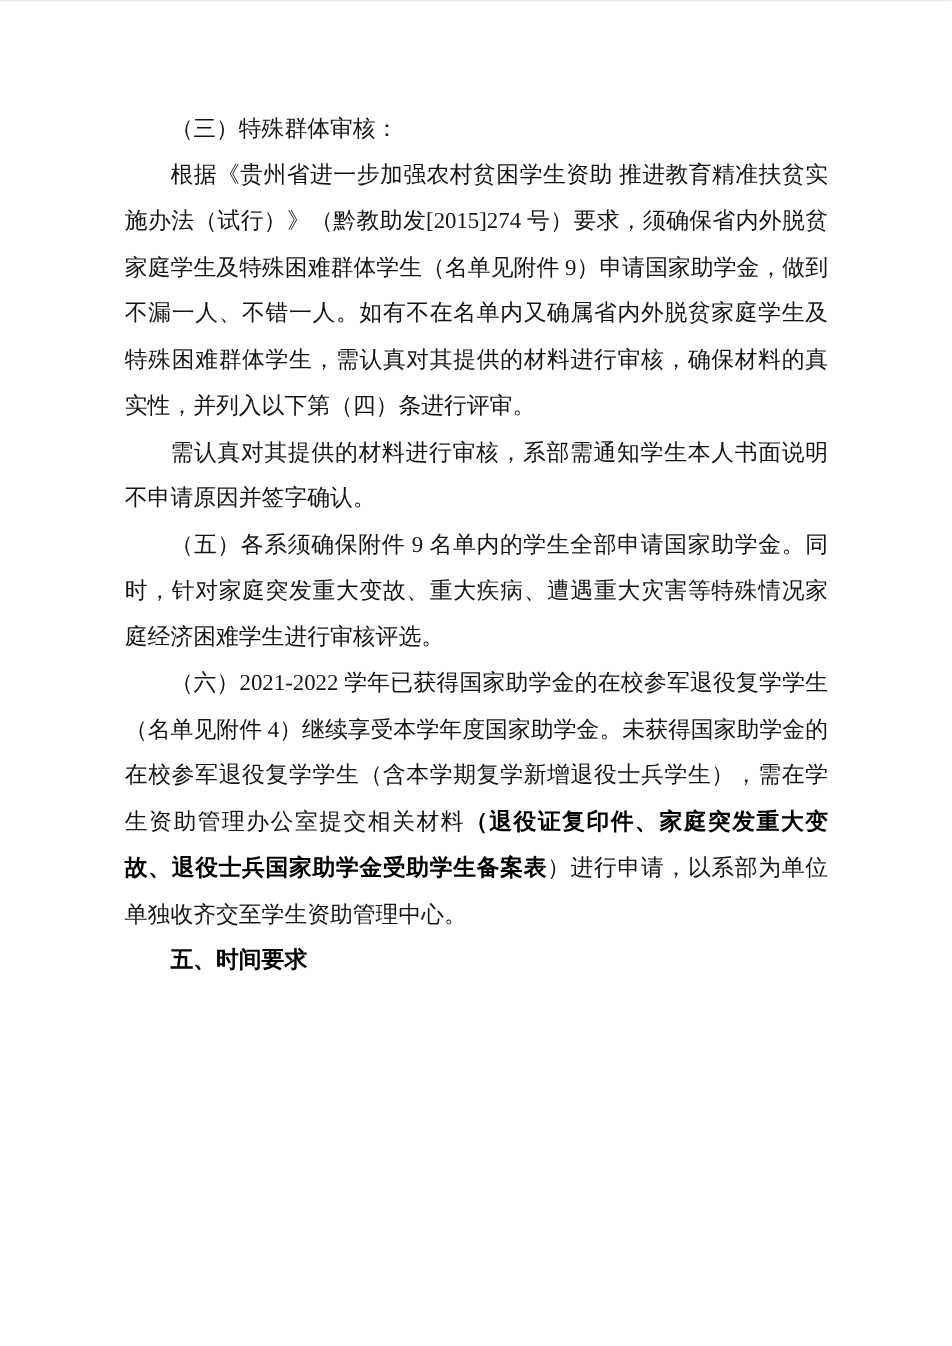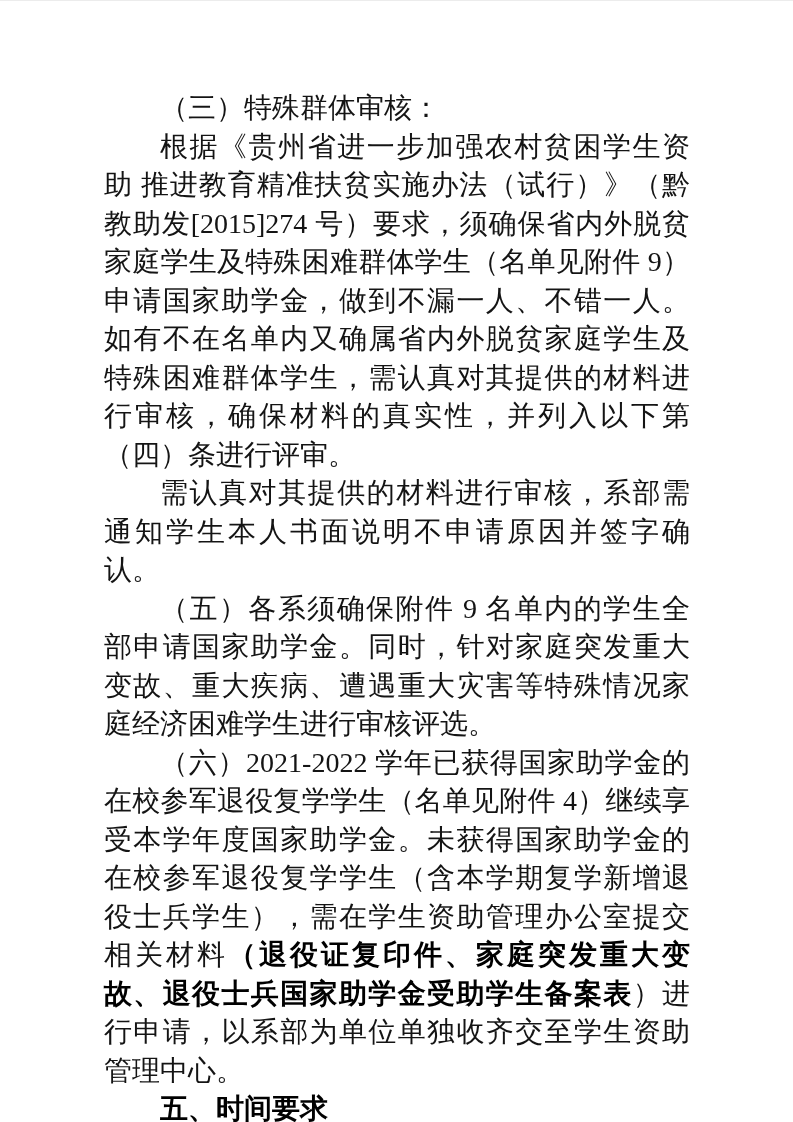--- a/index.html
+++ b/index.html
@@ -19,21 +19,21 @@
   .content {
     position: absolute;
     left: 104px;
     top: 88px;
     width: 586px;
   }
   p.para {
     margin: 0;
     padding: 0;
     font-family: "Liberation Serif", "DejaVu Serif", serif;
-    font-size: 28px;
+    font-size: 19px;
     line-height: 38.5px;
     color: #141414;
     text-align: justify;
     text-indent: 2em;
     word-break: break-all;
   }
   p.para span.bold {
     font-weight: 700;
     color: #000000;
   }

